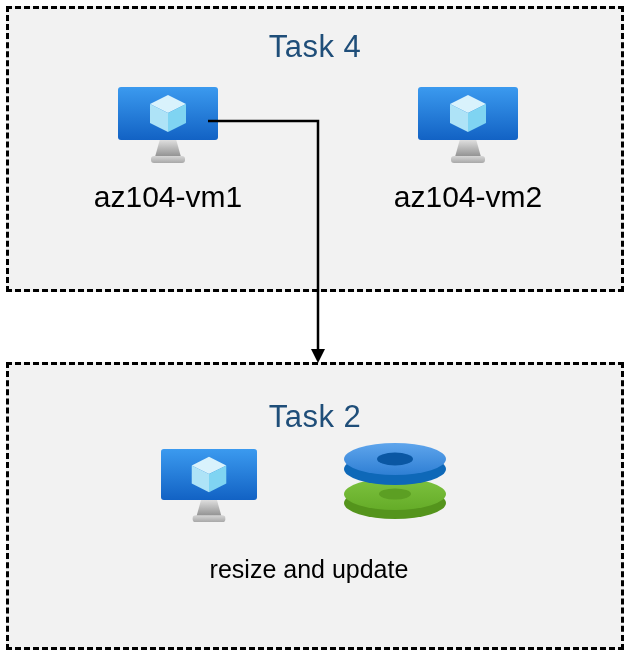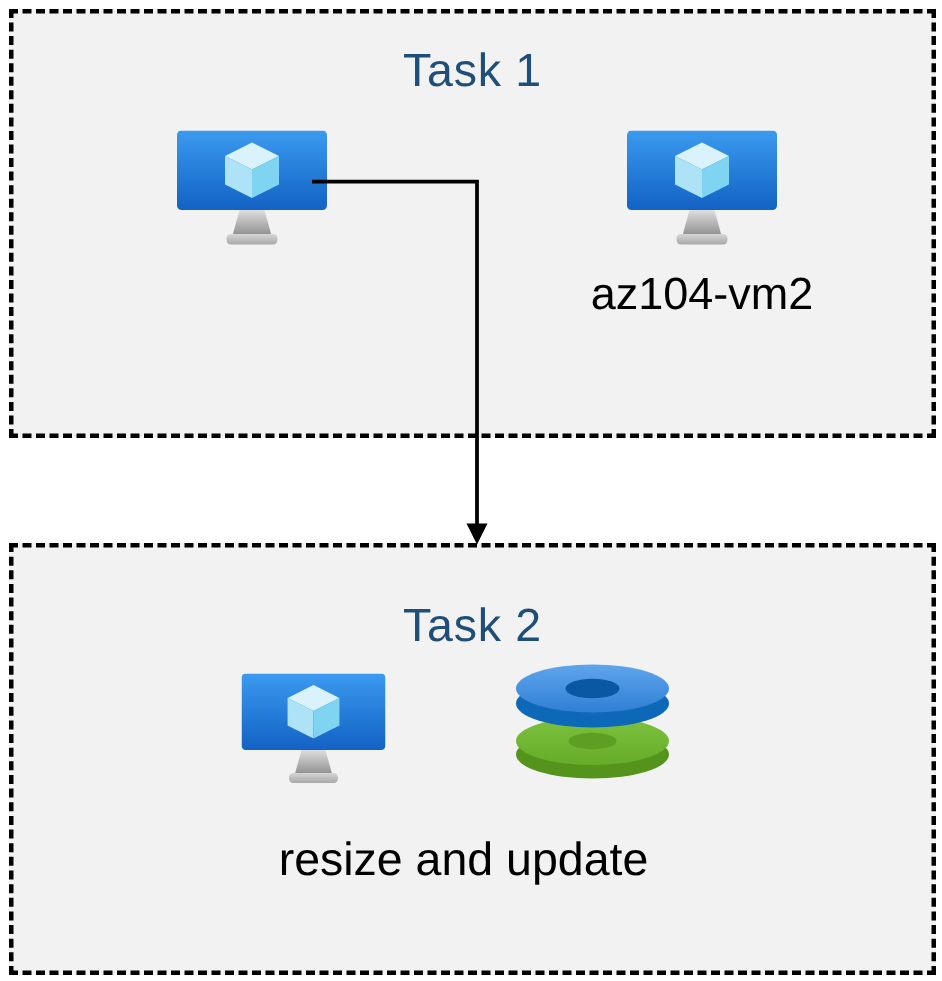--- a/index.html
+++ b/index.html
@@ -25,21 +25,21 @@
   .vm-group.vm2{left:359px;top:78px;text-align:center;}
   .vm-icon{display:block;margin:0 auto;}
   .vm-label{
     font-size:30px;line-height:35px;color:var(--label-color,#000000);
   }
   .vm-group .vm-label:first-of-type{margin-top:14px;}
   .t2-vm-icon{position:absolute;left:152px;top:84px;}
   .disk-icon{position:absolute;left:333px;top:76px;}
   .caption{
     position:absolute;left:85px;top:190px;width:430px;text-align:center;
-    font-size:31px;color:var(--label-color,#000000);
+    font-size:25px;color:var(--label-color,#000000);
   }
   .arrow-overlay{
     position:absolute;left:0;top:0;width:628px;height:654px;
     pointer-events:none;
   }
   .defs-holder{position:absolute;width:0;height:0;overflow:hidden;}
 </style>
 </head>
 <body>
 
@@ -64,31 +64,32 @@
         <stop offset="1" stop-color="#2F7FD4"></stop>
       </linearGradient>
       <linearGradient id="gradDiskGreen" x1="0" y1="0" x2="0" y2="1">
         <stop offset="0" stop-color="#7DC23F"></stop>
         <stop offset="1" stop-color="#65AC28"></stop>
       </linearGradient>
     </defs>
   </svg>
 
   <div class="task-box task1">
-    <div class="task-title">Task 1</div>
+    <div class="task-title">Task 4</div>
 
     <div class="vm-group vm1">
       <svg class="vm-icon" width="100" height="78" viewBox="0 0 100 78">
         <polygon points="42,52 58,52 63,70 37,70" fill="url(#gradStand)"></polygon>
         <rect x="33" y="69" width="34" height="7" rx="3" fill="url(#gradBase)"></rect>
         <rect x="0" y="0" width="100" height="53" rx="3" fill="url(#gradScreen)"></rect>
         <polygon points="50,8 68,17 50,26 32,17" fill="#D9F2FC"></polygon>
         <polygon points="32,17 50,26 50,45 32,36" fill="#AEE3F7"></polygon>
         <polygon points="68,17 50,26 50,45 68,36" fill="#7FD4F2"></polygon>
       </svg>
+      <div class="vm-label">az104-vm1</div>
     </div>
 
     <div class="vm-group vm2">
       <svg class="vm-icon" width="100" height="78" viewBox="0 0 100 78">
         <polygon points="42,52 58,52 63,70 37,70" fill="url(#gradStand)"></polygon>
         <rect x="33" y="69" width="34" height="7" rx="3" fill="url(#gradBase)"></rect>
         <rect x="0" y="0" width="100" height="53" rx="3" fill="url(#gradScreen)"></rect>
         <polygon points="50,8 68,17 50,26 32,17" fill="#D9F2FC"></polygon>
         <polygon points="32,17 50,26 50,45 32,36" fill="#AEE3F7"></polygon>
         <polygon points="68,17 50,26 50,45 68,36" fill="#7FD4F2"></polygon>

